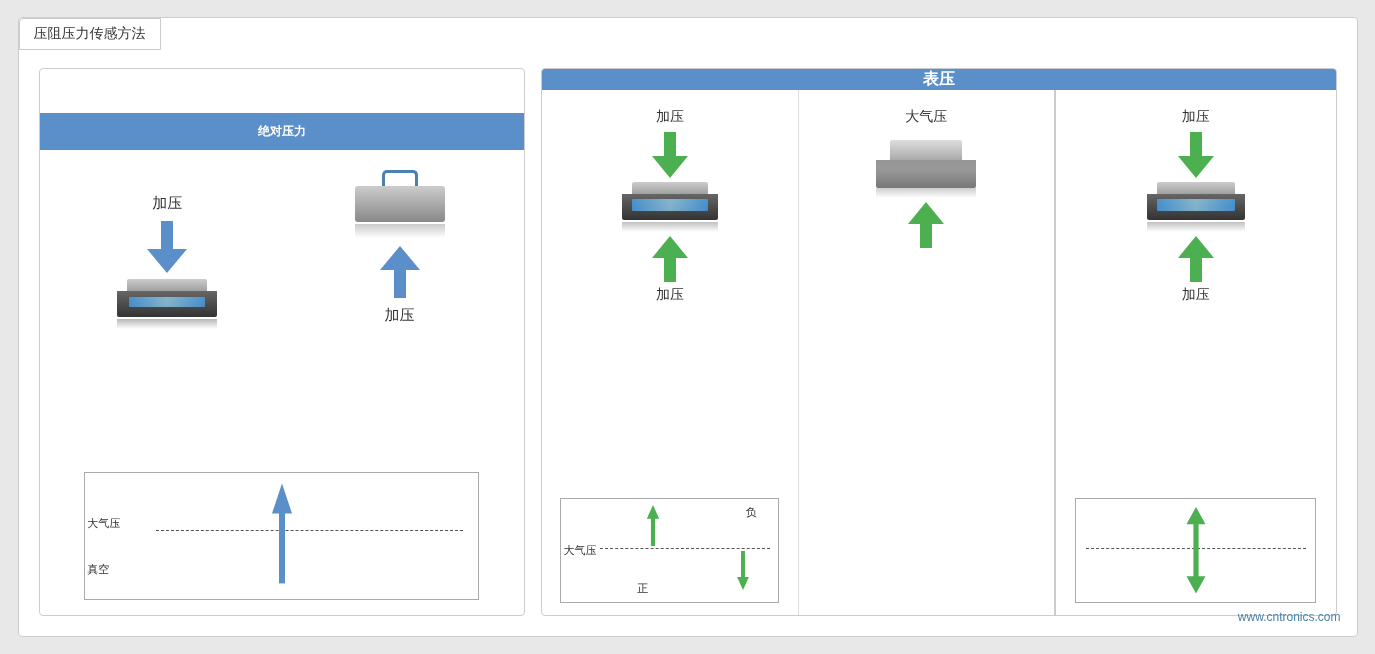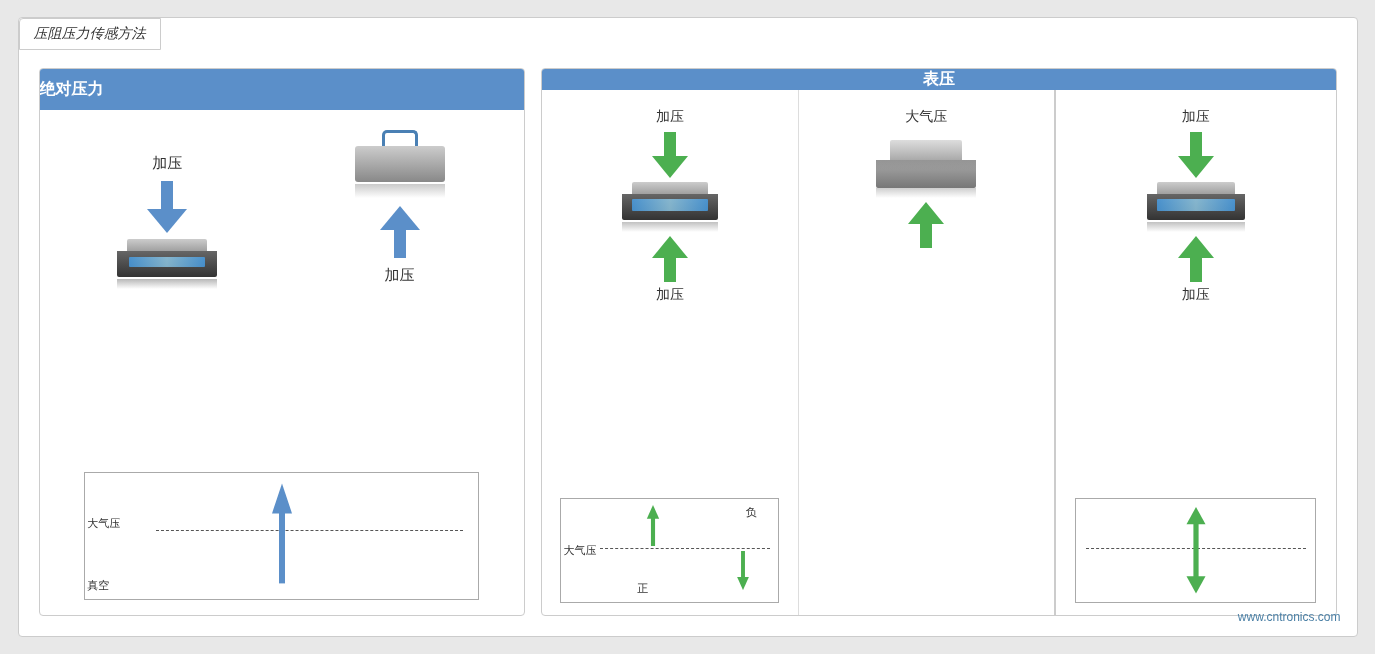--- a/index.html
+++ b/index.html
@@ -25,21 +25,20 @@
     .page-title {
       position: absolute;
       top: 0;
       left: 0;
       background: #ffffff;
       border: 1px solid #cccccc;
       padding: 6px 14px;
       font-size: 14px;
       color: #333;
       border-radius: 4px 0 0 0;
-      font-style: italic;
     }
     .main-content {
       display: flex;
       flex-direction: row;
       gap: 16px;
       padding: 50px 20px 20px 20px;
       height: 100%;
     }
 
     
@@ -53,23 +52,25 @@
       overflow: hidden;
     }
     .panel-left {
       flex: 1.1;
     }
 
     .panel-header {
       width: 100%;
       background: #5b8fc9;
       color: #fff;
-      font-size: 16px;
+      text-align: center;
+      font-size: 12px;
       font-weight: bold;
       padding: 10px 0;
+      margin-top: 44px;
     }
 
     .panel-body {
       display: flex;
       flex-direction: column;
       align-items: center;
       width: 100%;
       padding: 20px 10px 15px 10px;
       flex: 1;
     }
@@ -187,21 +188,21 @@
               <rect x="14" y="24" width="12" height="28" fill="#5b8fc9"></rect>
             </svg>
             <span class="label-text" style="margin-top:4px;">加压</span>
           </div>
         </div>
 
         <div style="width:85%; height:128px; border:1px solid #aaa; position:relative; margin-top:auto; background:#fff;">
 
           <div style="position:absolute; top:45%; left:18%; right:4%; border-top:1.5px dashed #555;"></div>
 
-          <div style="position:absolute; bottom:6px; left:2px; font-size:11px; color:#333;">真空</div>
+          <div style="position:absolute; bottom:22px; left:2px; font-size:11px; color:#333;">真空</div>
 
           <div style="position:absolute; top:40%; left:2px; font-size:11px; color:#333; transform:translateY(-50%);">大气压</div>
 
           <svg style="position:absolute; left:50%; top:8%; transform:translateX(-50%);" width="20" height="80%" viewBox="0 0 20 100">
             <polygon points="0,30 20,30 10,0" fill="#5b8fc9"></polygon>
             <rect x="7" y="28" width="6" height="72" fill="#5b8fc9"></rect>
           </svg>
         </div>
 
       </div>

